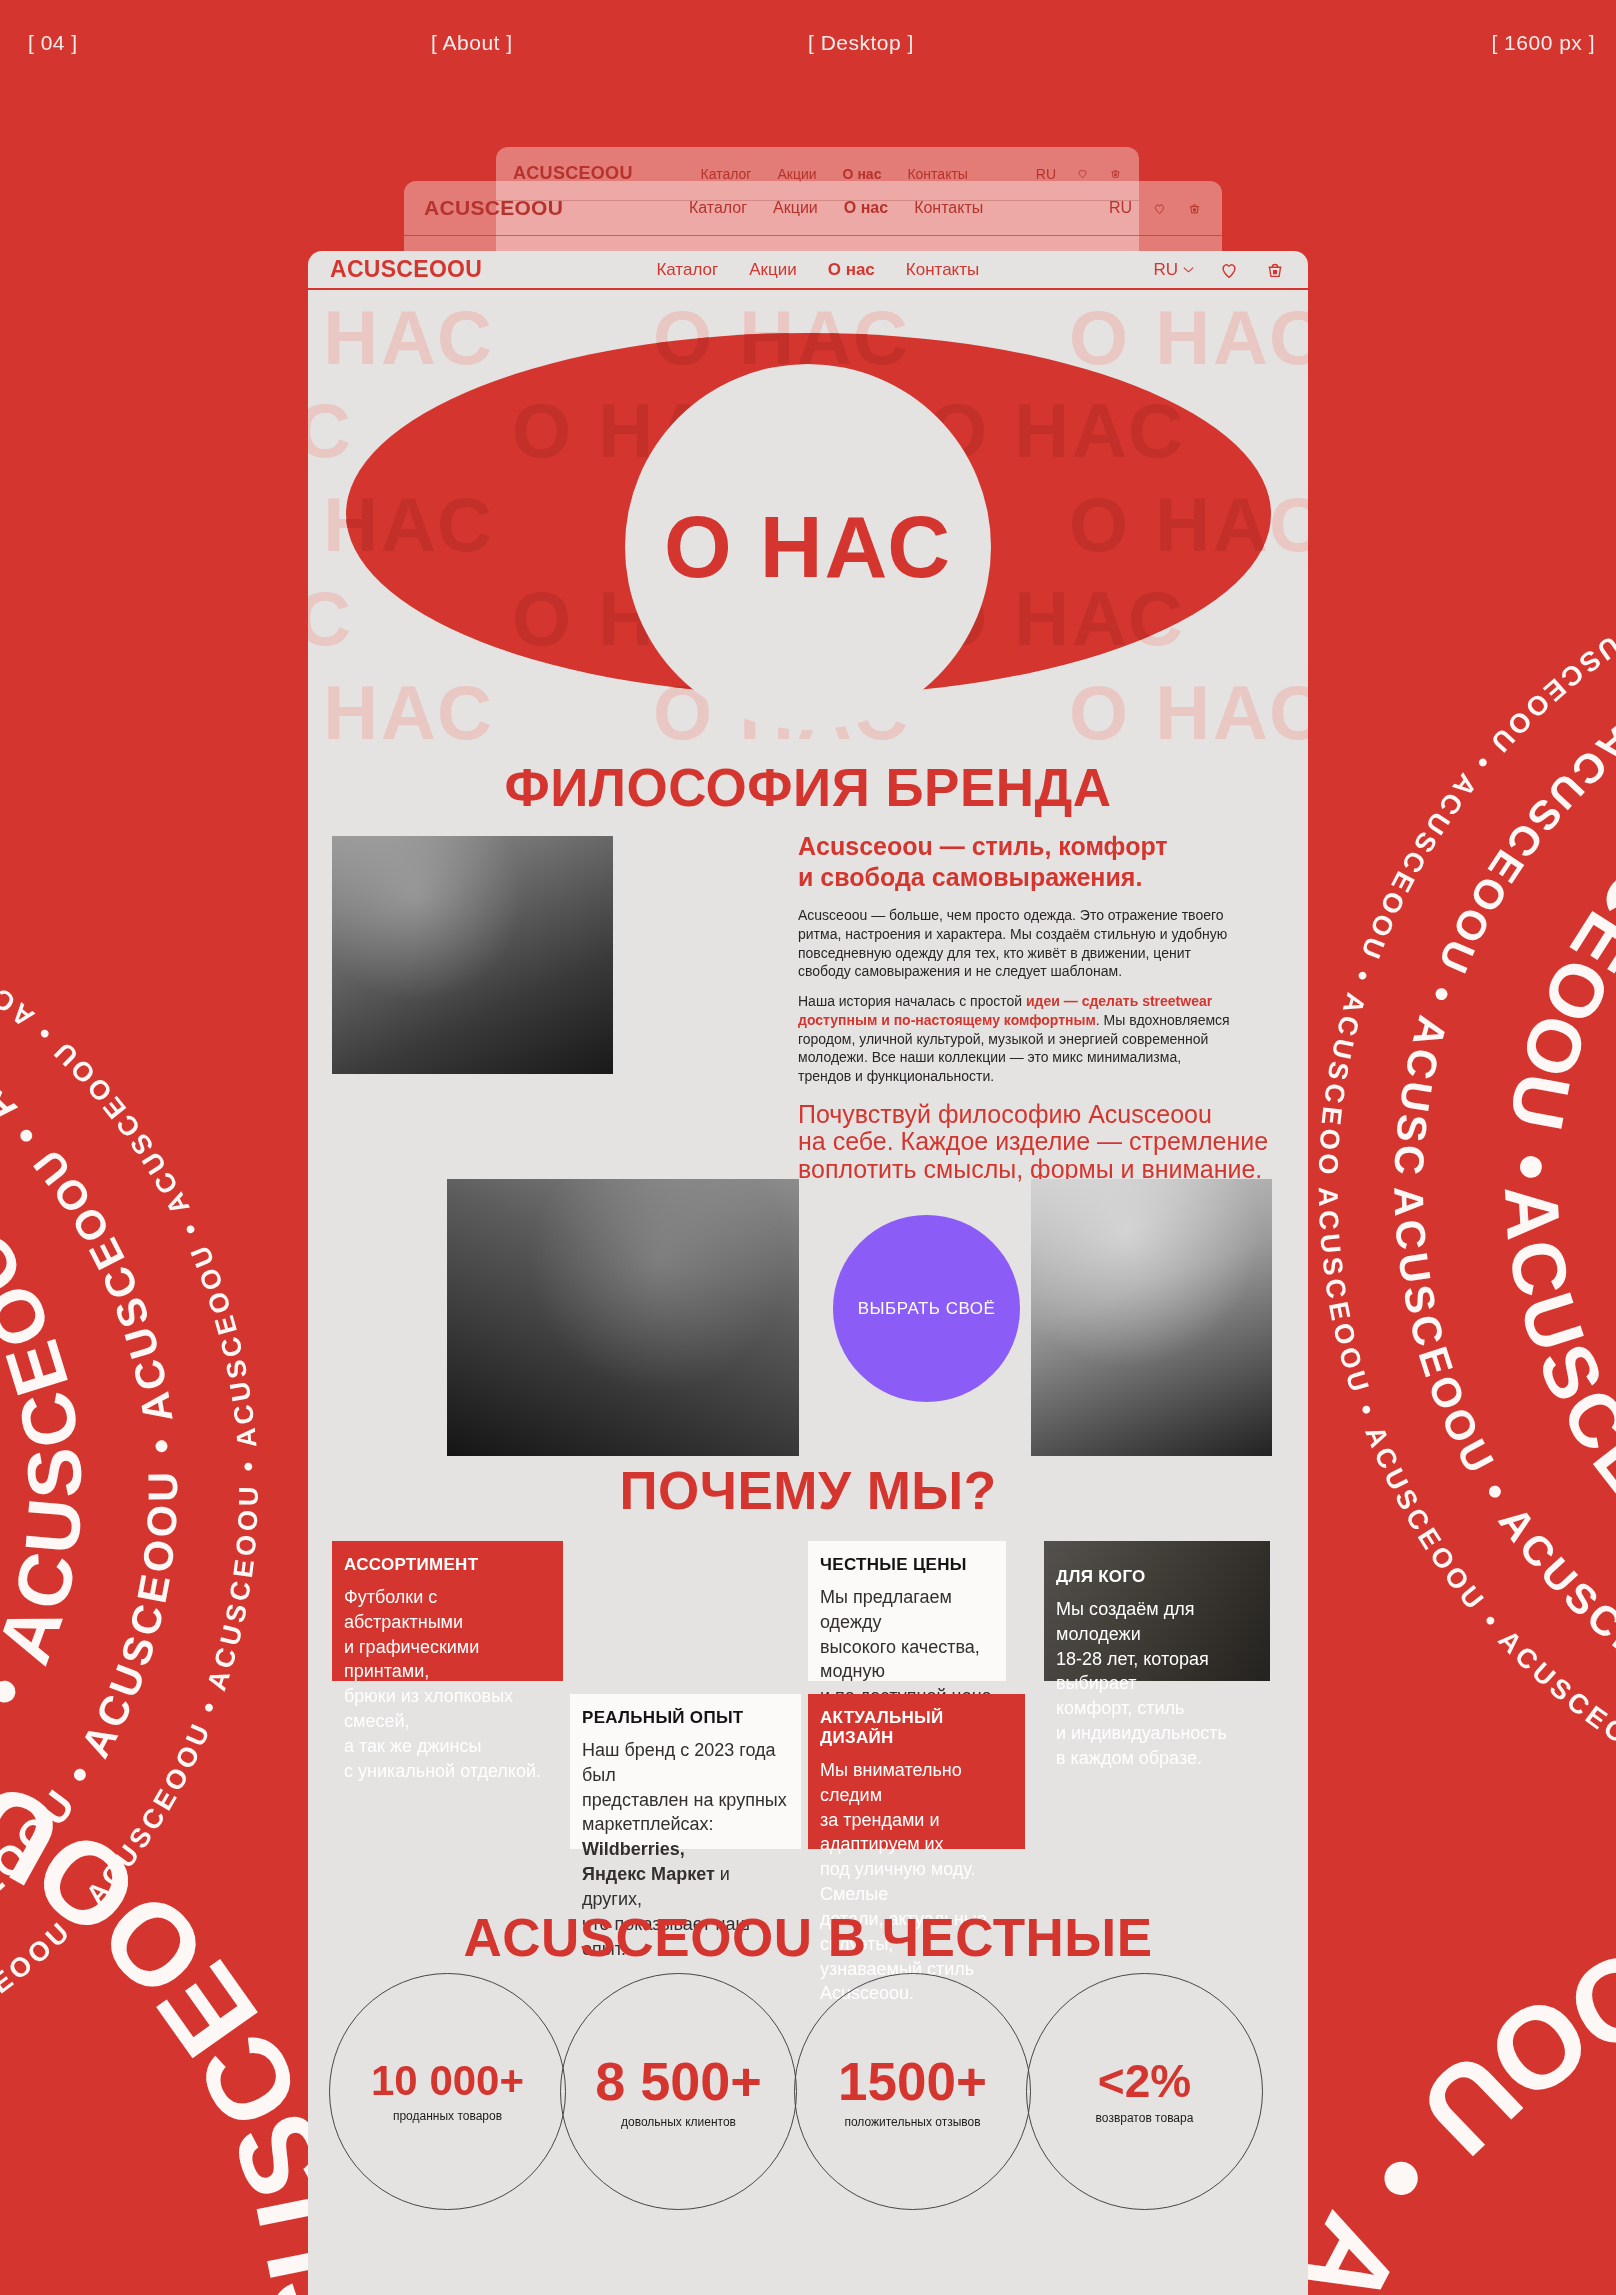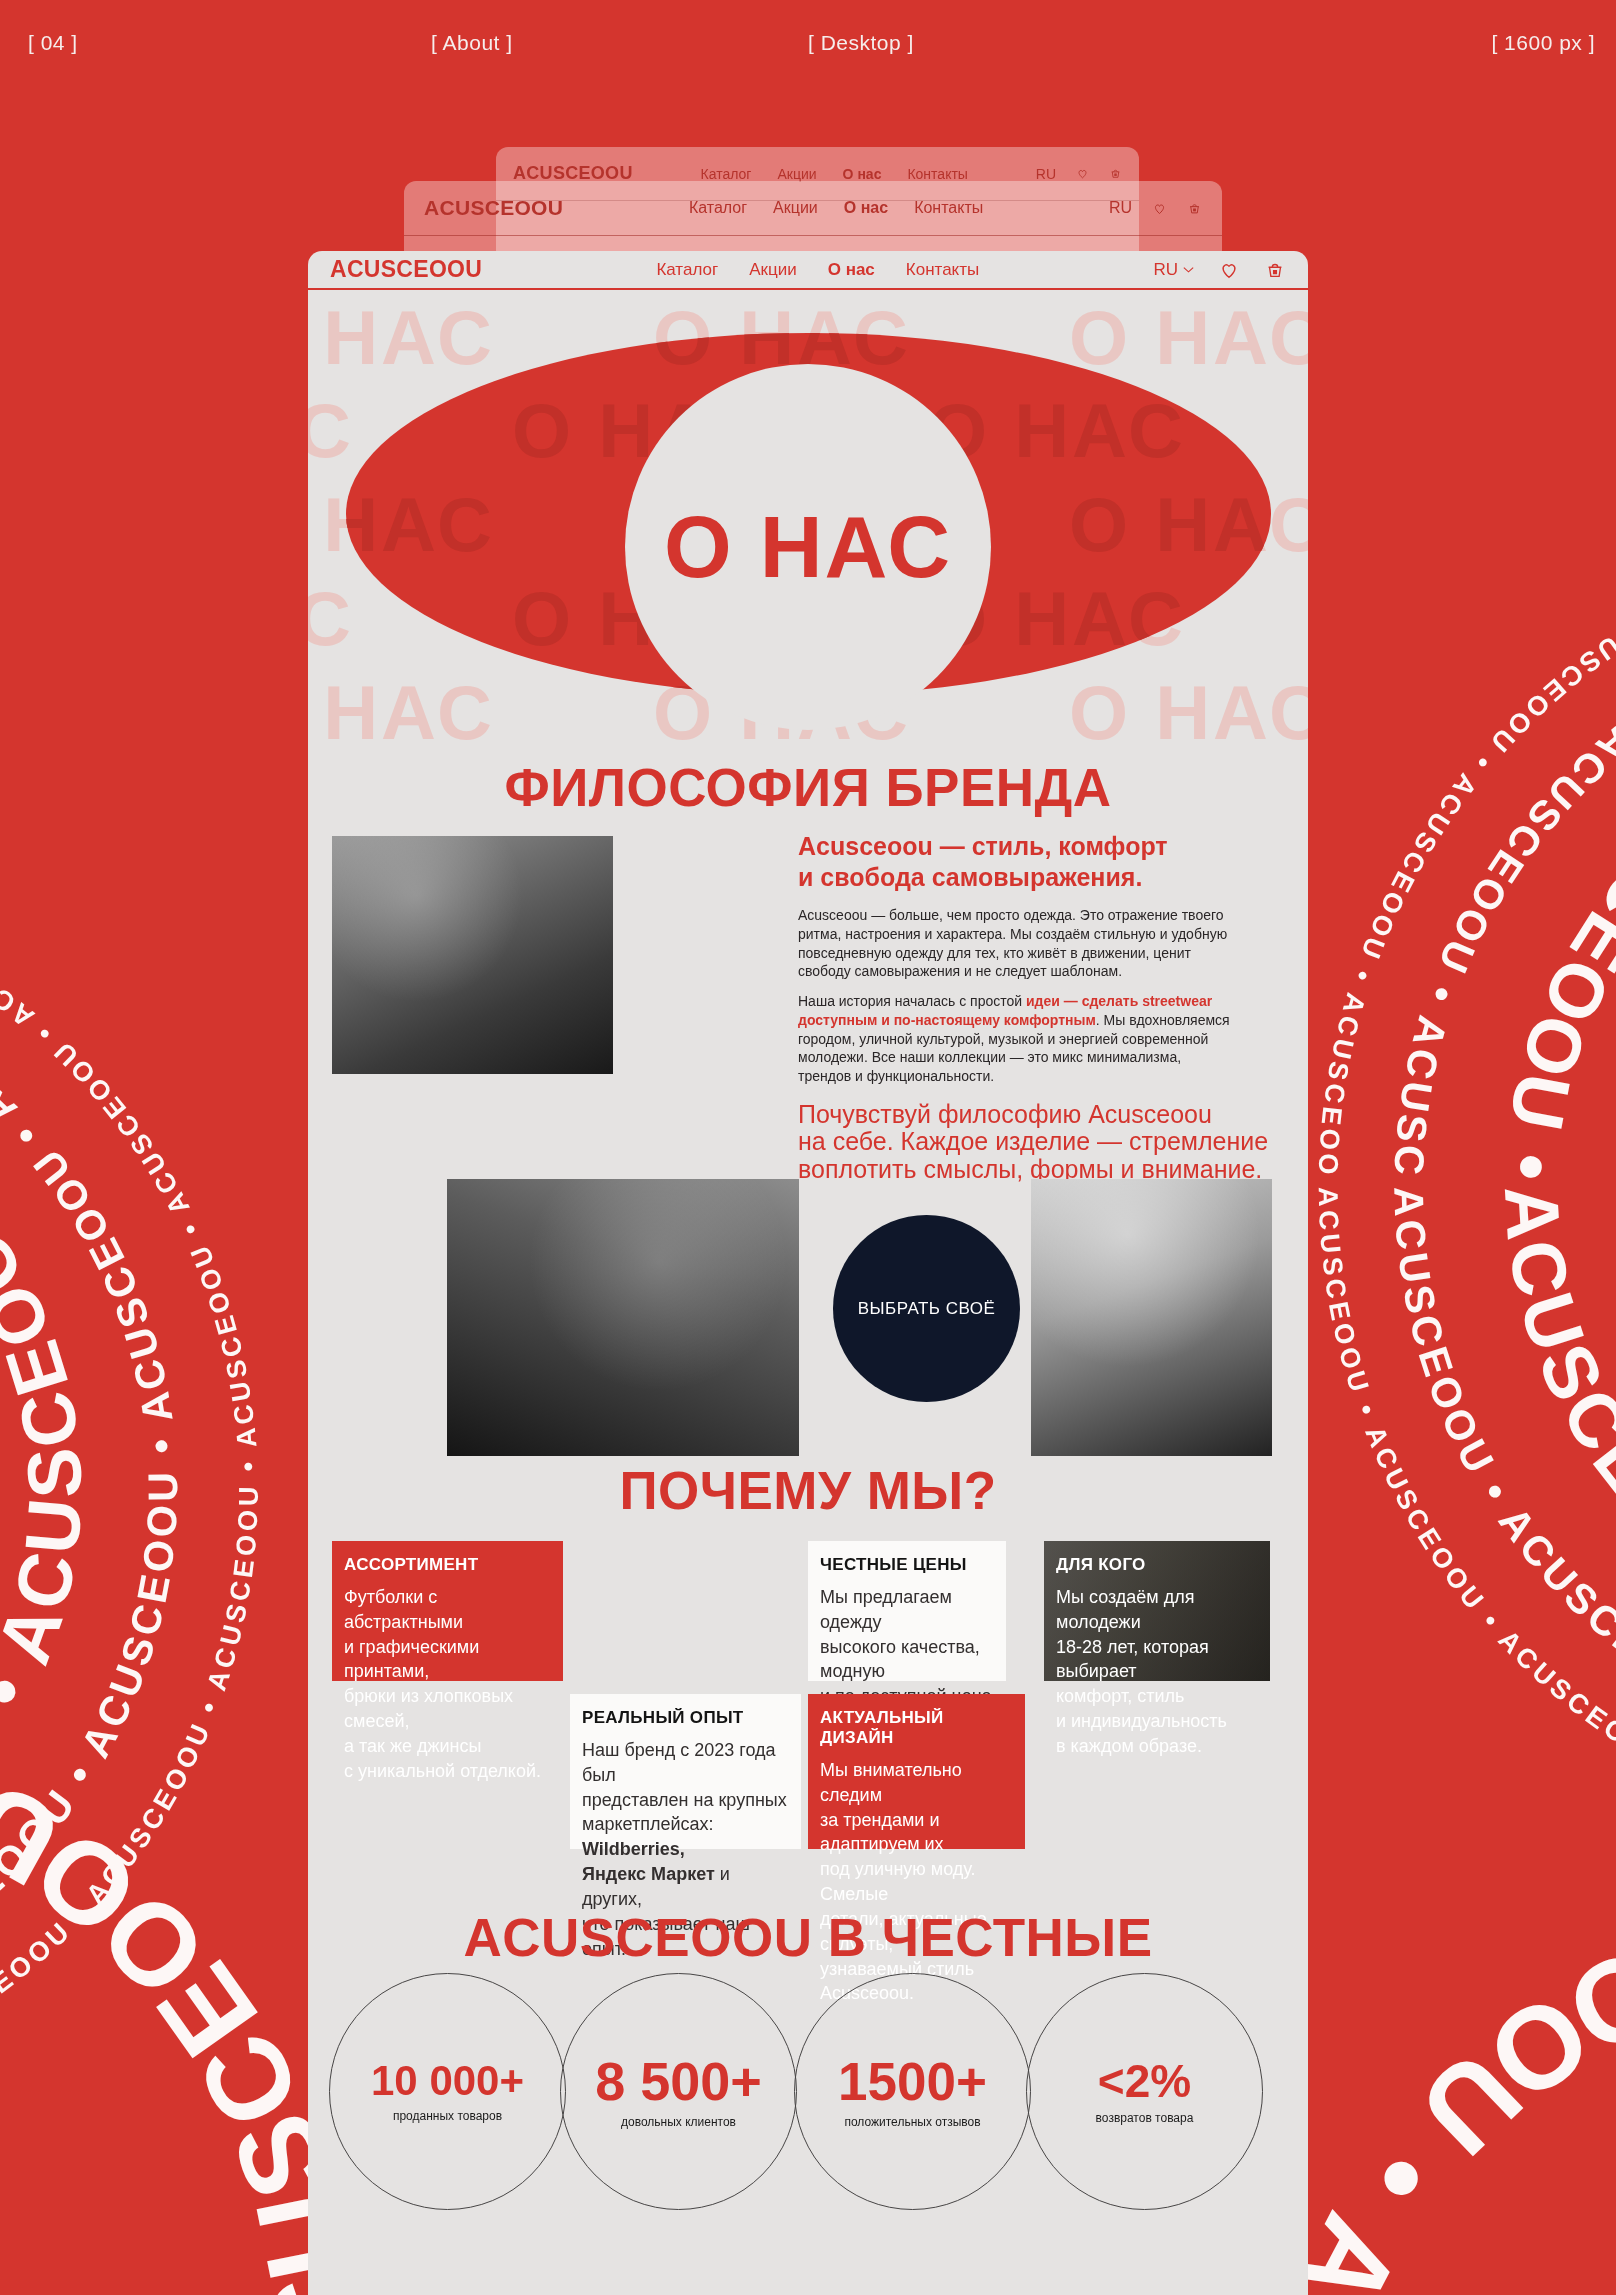--- a/index.html
+++ b/index.html
@@ -75,38 +75,38 @@
   
   .g-photo{position:absolute;background:
       radial-gradient(circle at 60% 30%, rgba(255,255,255,.2), rgba(255,255,255,0) 45%),
       linear-gradient(200deg,#8d8d8d 0%,#5c5c5c 35%,#303030 75%,#151515 100%);}
   .gp1{left:139px;top:928px;width:352px;height:277px;}
   .gp2{left:723px;top:928px;width:241px;height:277px;
     background:
       radial-gradient(circle at 40% 20%, rgba(255,255,255,.45), rgba(255,255,255,0) 50%),
       linear-gradient(160deg,#cfcfcf 0%,#9b9b9b 40%,#4a4a4a 80%,#222 100%);}
   .cta-circle{position:absolute;left:525px;top:964px;width:187px;height:187px;border-radius:50%;
-    background:#0f172a;display:flex;align-items:center;justify-content:center;cursor:pointer;}
+    background:#8b5cf6;display:flex;align-items:center;justify-content:center;cursor:pointer;}
   .cta-circle span{color:#fff;font-size:17px;letter-spacing:0.5px;}
 
   
   .why{position:absolute;top:1210px;left:0;right:0;height:384px;}
   .why-grid{position:absolute;top:80px;left:0;right:0;height:311px;}
   .card{position:absolute;box-sizing:border-box;padding:14px 12px;}
   .card h3{font-size:17px;font-weight:700;margin:0 0 10px;letter-spacing:0.3px;}
   .card p{font-size:18px;line-height:1.38;margin:0;white-space:pre-line;}
   .card .b{font-weight:700;}
   .card-red{background:#d4352e;color:#fff;}
   .card-red h3{color:#fff;}
   .card-white{background:#fbfaf9;color:#332f2f;}
   .card-white h3{color:#141414;}
   .card-photo{color:#fff;background:
       linear-gradient(rgba(35,32,30,.45),rgba(35,32,30,.45)),
       linear-gradient(120deg,#7c7a74 0%,#5b594f 40%,#3c3a33 75%,#26251f 100%);}
-  .card-photo h3{color:#fff;}
+  .card-photo h3{color:#fff;margin-top:12px;}
   .ca{left:24px;top:0;width:231px;height:140px;}
   .cb{left:500px;top:0;width:198px;height:140px;}
   .cc{left:736px;top:0;width:226px;height:140px;}
   .cd{left:262px;top:153px;width:231px;height:155px;}
   .ce{left:500px;top:153px;width:217px;height:155px;}
 
   
   .stats{position:absolute;top:1657px;left:0;right:0;height:387px;}
   .stat{position:absolute;width:237px;height:237px;border:1.5px solid #474545;border-radius:50%;
     display:flex;flex-direction:column;align-items:center;justify-content:center;box-sizing:border-box;}

